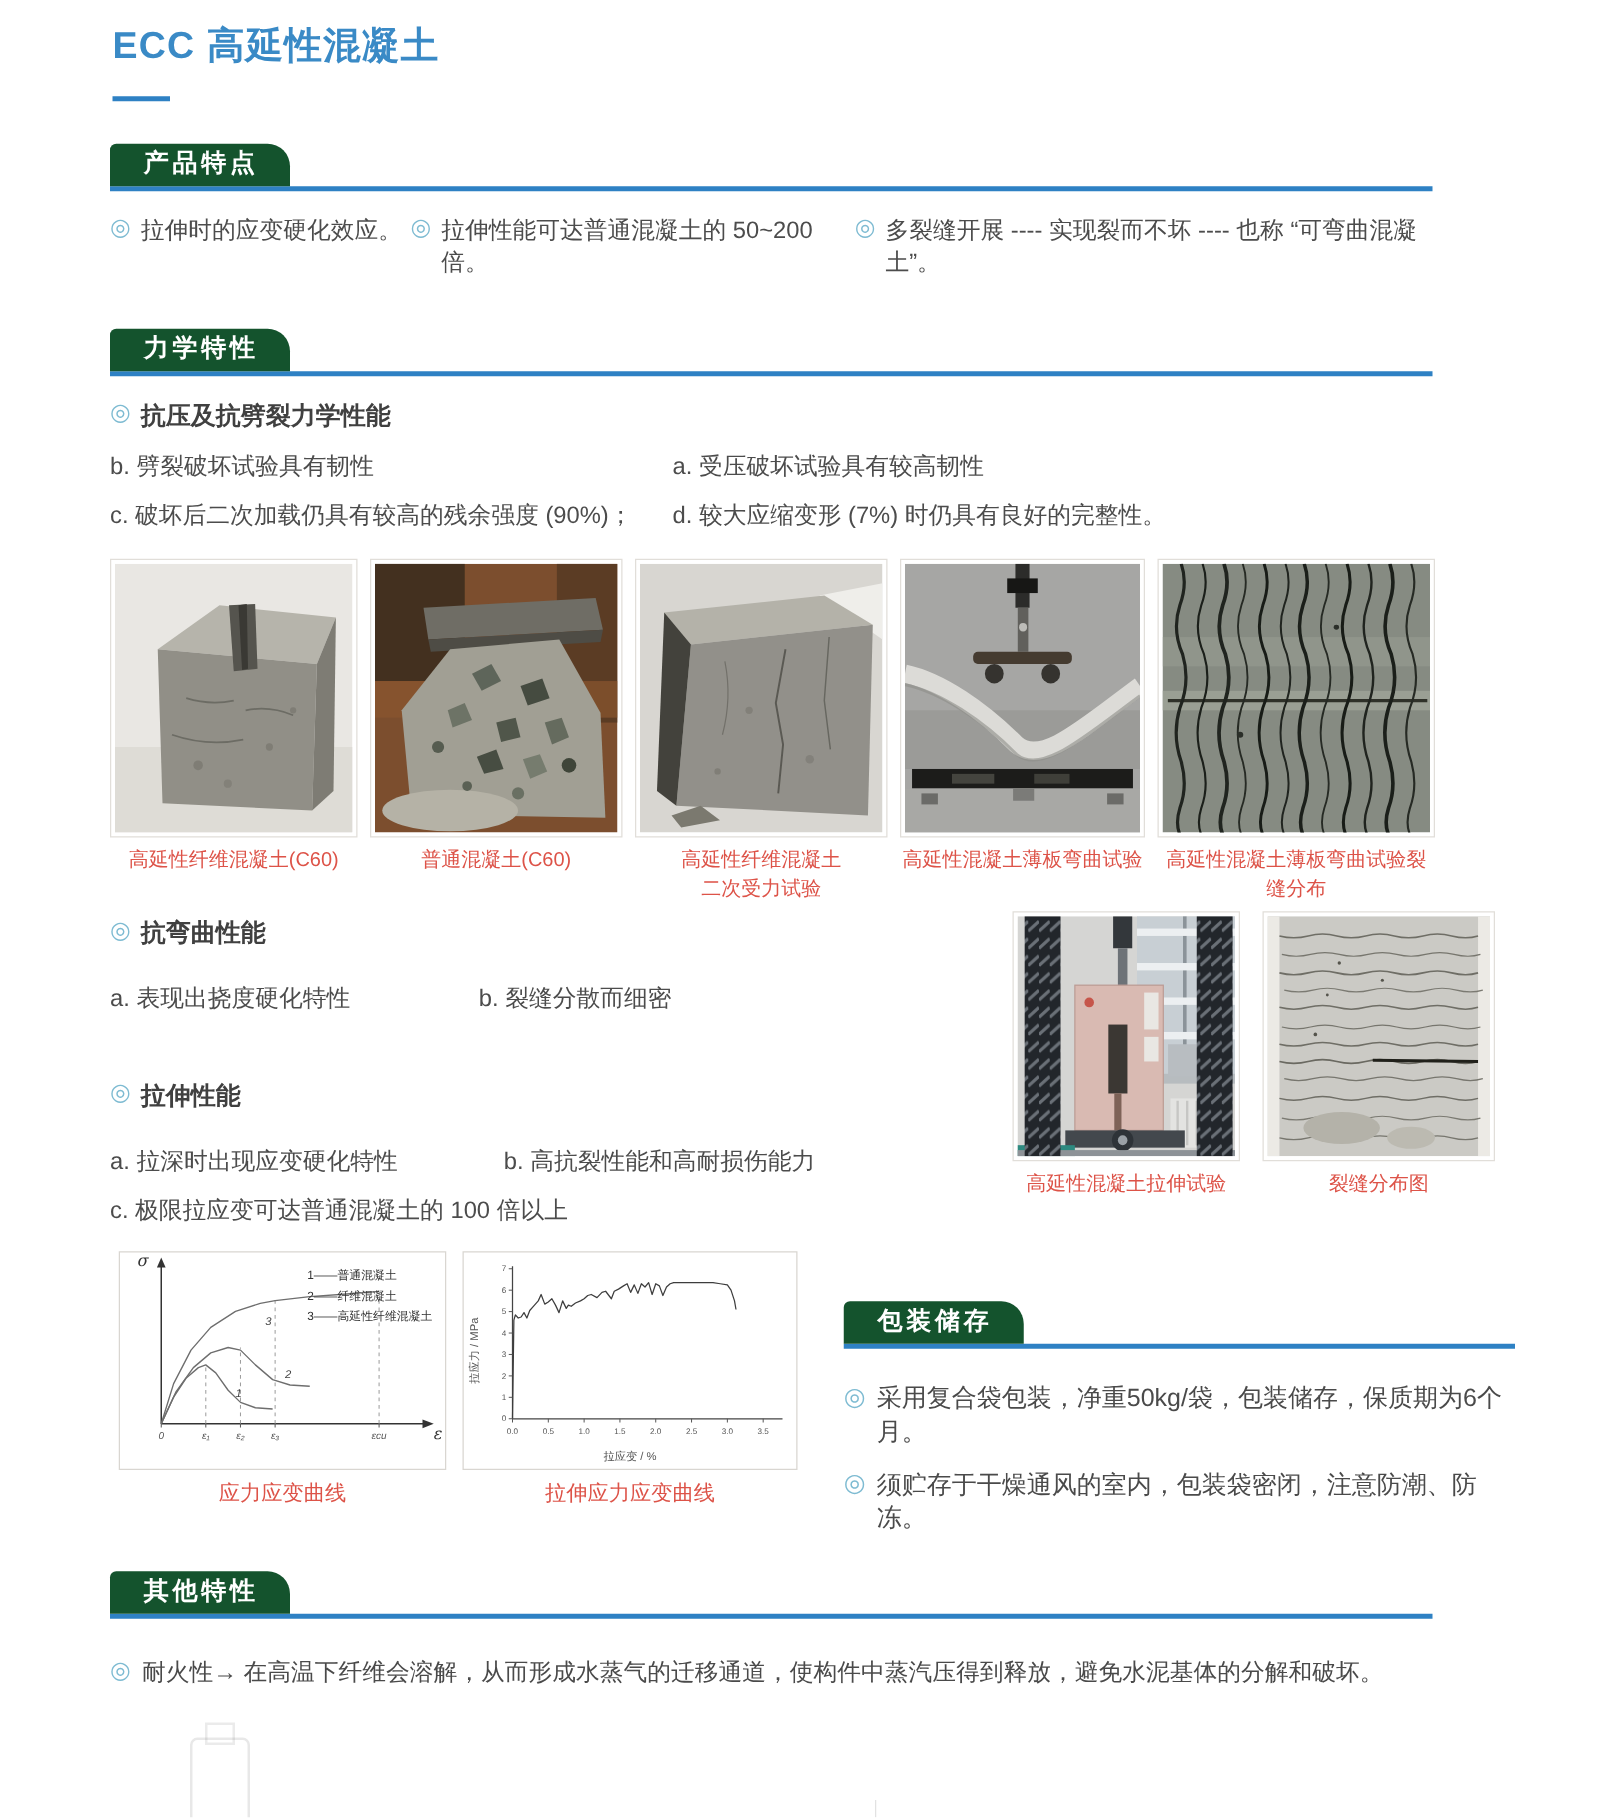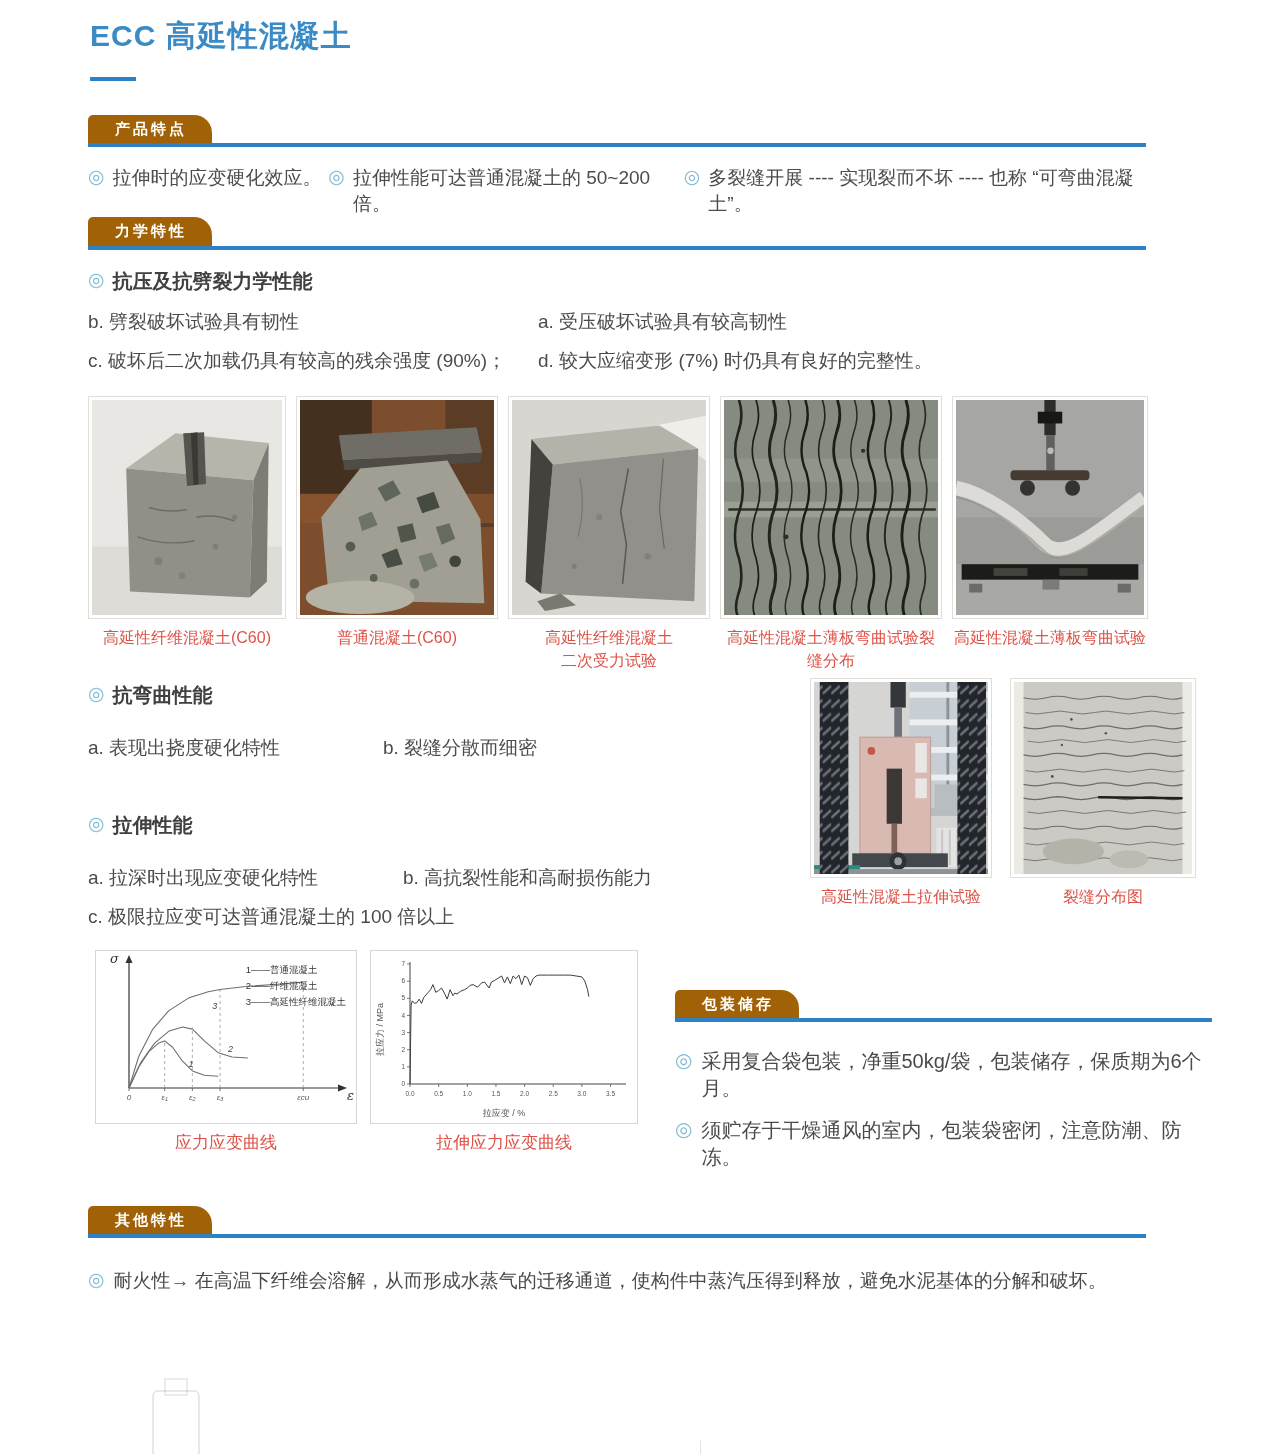--- a/index.html
+++ b/index.html
@@ -4,24 +4,24 @@
 <style>
   html,body{margin:0;padding:0;background:#fff;}
   .page{position:relative;width:1212px;height:1454px;background:#fff;overflow:hidden;
         font-family:"Liberation Sans","DejaVu Sans",sans-serif;color:#4c4c4c;}
   
   .title{margin:16px 66px 0 90px;font-size:30px;font-weight:bold;color:#3a8ac6;letter-spacing:1px;}
   .title-bar{margin:20px 0 0 90px;width:46px;height:4px;background:#2e81c4;}
   .intro{margin:40px 64px 0 90px;font-size:19px;line-height:37px;text-indent:38px;color:#4c4c4c;}
   
   .sec{margin:0 66px 0 88px;border-bottom:4px solid #2e81c4;}
-  .sec-tab{display:block;width:max-content;background:#a16207;color:#fff;font-weight:bold;
-           font-size:15px;letter-spacing:3px;padding:5px 25px 6px 27px;border-radius:5px 18px 0 0;line-height:1.15;}
+  .sec-tab{display:block;width:max-content;background:#14532d;color:#fff;font-weight:bold;
+           font-size:20px;letter-spacing:3px;padding:5px 25px 6px 27px;border-radius:5px 18px 0 0;line-height:1.15;}
   .m-feat{margin-top:34px;}
-  .m-mech{}
+  .m-mech{margin-top:40px;}
   .m-other{margin-top:40px;}
   
   .ring{color:#7ebbd2;font-size:19px;flex:0 0 auto;}
   .ring.big{font-size:20px;}
   .brow{display:flex;margin:18px 66px 0 88px;font-size:19px;}
   .bitem{display:flex;gap:8px;align-items:flex-start;}
   .f1{width:257px;} .f2{width:380px;}
   .subt{display:flex;gap:8px;margin:18px 66px 0 88px;font-size:20px;font-weight:bold;color:#404040;}
   .grid2{display:grid;grid-template-columns:450px 1fr;row-gap:13px;margin:14px 66px 0 88px;font-size:19px;}
   
@@ -151,20 +151,46 @@
           <path d="M156,60 l-4,52 l5,40" stroke="#56554e" stroke-width="1.2" fill="none" opacity=".7"></path>
           <path d="M70,80 q6,30 -2,60" stroke="#5d5c55" stroke-width="1" fill="none" opacity=".6"></path>
           <circle cx="90" cy="120" r="3" fill="#6e6c64" opacity=".45"></circle>
             <circle cx="140" cy="160" r="3.5" fill="#6e6c64" opacity=".4"></circle>
           <circle cx="64" cy="170" r="2.6" fill="#6e6c64" opacity=".5"></circle>
           <polygon points="26,206 50,198 66,210 34,216" fill="#7b796f"></polygon>
         </svg>
       </div>
       <figcaption class="pcap">高延性纤维混凝土
 二次受力试验</figcaption>
+    </figure>
+
+    <figure style="width:196px">
+      <div class="frame">
+        <svg width="188" height="215" viewBox="0 0 200 220" preserveAspectRatio="none">
+          <rect width="200" height="220" fill="#a6a6a4"></rect>
+          <rect y="120" width="200" height="48" fill="#9b9b98"></rect>
+          <path d="M0,90 C30,96 66,120 95,148 C116,166 152,134 200,100" stroke="#dcdbd7" stroke-width="15" fill="none"></path>
+          <path d="M0,99 C30,105 66,128 95,156 C116,173 152,142 200,108" stroke="#8e8d89" stroke-width="2.5" fill="none" opacity=".6"></path>
+          <rect x="94" y="0" width="12" height="36" fill="#2c2c2a"></rect>
+          <rect x="87" y="12" width="26" height="12" fill="#171715"></rect>
+          <rect x="96" y="36" width="9" height="36" fill="#61605c"></rect>
+          <circle cx="100.5" cy="52" r="3.4" fill="#bdbcb8"></circle>
+          <rect x="58" y="72" width="84" height="10" rx="4" fill="#453b30"></rect>
+          <circle cx="76" cy="90" r="8" fill="#35332f"></circle>
+          <circle cx="124" cy="90" r="8" fill="#35332f"></circle>
+          <rect x="6" y="168" width="188" height="16" fill="#1c1c1a"></rect>
+          <rect x="40" y="172" width="36" height="8" fill="#56564f" opacity=".7"></rect>
+          <rect x="110" y="172" width="30" height="8" fill="#56564f" opacity=".6"></rect>
+          <rect y="184" width="200" height="36" fill="#a8a8a5"></rect>
+          <rect x="14" y="188" width="14" height="9" fill="#6b6b68"></rect>
+          <rect x="172" y="188" width="14" height="9" fill="#6b6b68"></rect>
+          <rect x="92" y="184" width="18" height="10" fill="#7b7b78"></rect>
+        </svg>
+      </div>
+      <figcaption class="pcap">高延性混凝土薄板弯曲试验</figcaption>
     </figure>
 
     <figure style="width:222px">
       <div class="frame">
         <svg width="214" height="215" viewBox="0 0 200 220" preserveAspectRatio="none">
           <defs>
             <path id="crkv" d="M0,0 q5,16 -1,34 q-6,20 2,40 q6,22 -2,44 q-6,22 1,44 q5,20 -1,38 q-4,14 1,24" fill="none"></path>
           </defs>
           <rect width="200" height="220" fill="#868b82"></rect>
           <rect y="60" width="200" height="24" fill="#99a093" opacity=".5"></rect>
@@ -180,46 +206,20 @@
           <use href="#crkv" x="122" stroke="#262a24" stroke-width="1.4"></use>
           <use href="#crkv" x="138" stroke="#181c17" stroke-width="2.3"></use>
           <use href="#crkv" x="154" stroke="#20241f" stroke-width="1.8"></use>
           <use href="#crkv" x="170" stroke="#1b1f1a" stroke-width="2.7"></use>
           <use href="#crkv" x="186" stroke="#262a24" stroke-width="1.6"></use>
           <circle cx="58" cy="140" r="2.4" fill="#2b2f29"></circle>
             <circle cx="130" cy="52" r="2" fill="#2b2f29"></circle>
         </svg>
       </div>
       <figcaption class="pcap">高延性混凝土薄板弯曲试验裂缝分布</figcaption>
-    </figure>
-
-    <figure style="width:196px">
-      <div class="frame">
-        <svg width="188" height="215" viewBox="0 0 200 220" preserveAspectRatio="none">
-          <rect width="200" height="220" fill="#a6a6a4"></rect>
-          <rect y="120" width="200" height="48" fill="#9b9b98"></rect>
-          <path d="M0,90 C30,96 66,120 95,148 C116,166 152,134 200,100" stroke="#dcdbd7" stroke-width="15" fill="none"></path>
-          <path d="M0,99 C30,105 66,128 95,156 C116,173 152,142 200,108" stroke="#8e8d89" stroke-width="2.5" fill="none" opacity=".6"></path>
-          <rect x="94" y="0" width="12" height="36" fill="#2c2c2a"></rect>
-          <rect x="87" y="12" width="26" height="12" fill="#171715"></rect>
-          <rect x="96" y="36" width="9" height="36" fill="#61605c"></rect>
-          <circle cx="100.5" cy="52" r="3.4" fill="#bdbcb8"></circle>
-          <rect x="58" y="72" width="84" height="10" rx="4" fill="#453b30"></rect>
-          <circle cx="76" cy="90" r="8" fill="#35332f"></circle>
-          <circle cx="124" cy="90" r="8" fill="#35332f"></circle>
-          <rect x="6" y="168" width="188" height="16" fill="#1c1c1a"></rect>
-          <rect x="40" y="172" width="36" height="8" fill="#56564f" opacity=".7"></rect>
-          <rect x="110" y="172" width="30" height="8" fill="#56564f" opacity=".6"></rect>
-          <rect y="184" width="200" height="36" fill="#a8a8a5"></rect>
-          <rect x="14" y="188" width="14" height="9" fill="#6b6b68"></rect>
-          <rect x="172" y="188" width="14" height="9" fill="#6b6b68"></rect>
-          <rect x="92" y="184" width="18" height="10" fill="#7b7b78"></rect>
-        </svg>
-      </div>
-      <figcaption class="pcap">高延性混凝土薄板弯曲试验</figcaption>
     </figure>
   </div>
 
   <div class="mid">
 
     <div class="abs" style="left:88px;top:4px;">
       <div class="subt" style="margin:0;">
         <span class="ring">◎</span>
         <span>抗弯曲性能</span>
       </div>

